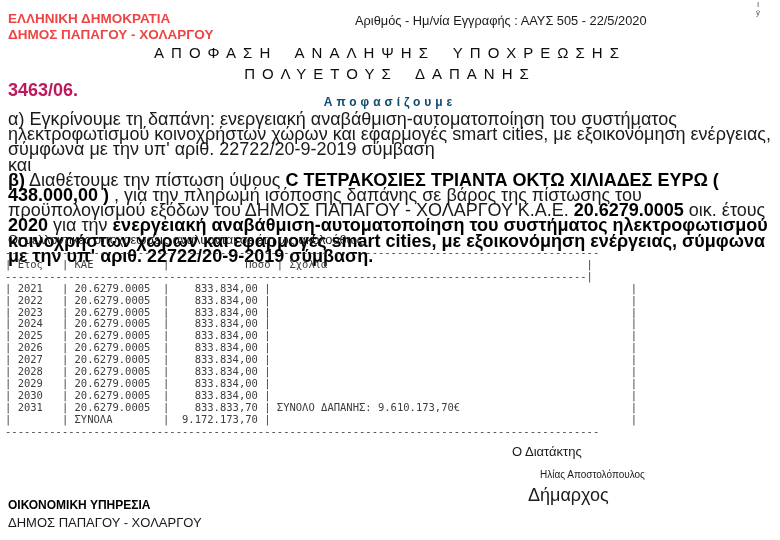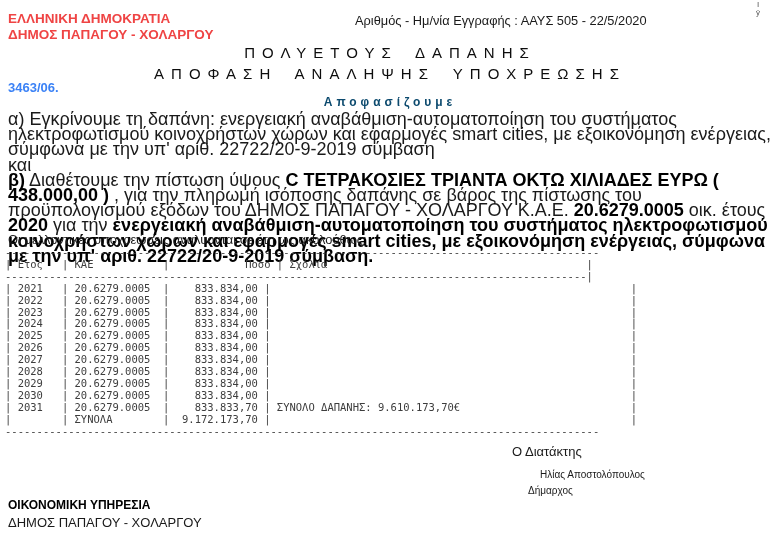--- a/index.html
+++ b/index.html
@@ -6,31 +6,31 @@
   .page{
     position:relative;width:780px;height:540px;background:#ffffff;
     font-family:"Liberation Sans", sans-serif;color:#111;overflow:hidden;
   }
   .abs{position:absolute;}
   .org-block{left:8px;top:11px;font-size:13.5px;font-weight:bold;line-height:16px;color:#ef4444;}
   .registry{left:355px;top:13px;font-size:12.8px;color:#1a1a1a;}
   .artifact{right:20px;top:1px;font-size:8px;line-height:8px;color:#555;text-align:center;}
   .doc-title{left:0;top:42px;width:100%;text-align:center;font-size:15px;line-height:21px;
     letter-spacing:7px;word-spacing:7px;color:#0d0d0d;}
-  .protocol{left:8px;top:80px;font-size:13px;font-weight:bold;color:#3b82f6;}
+  .protocol{left:8px;top:80px;font-size:18px;font-weight:bold;color:#be185d;}
   .decision-heading{left:0;top:95px;width:100%;text-align:center;font-size:12px;font-weight:bold;
     letter-spacing:4px;color:#0c4a6e;}
   .body-text{left:8px;top:112px;width:768px;font-size:18px;line-height:15.2px;color:#1a1a1a;}
   .body-text b,.body-text .seg-b{font-weight:bold;color:#000;}
   .table-intro{left:8px;top:232px;font-size:12.9px;color:#1a1a1a;}
   .ascii-table{left:5px;top:247px;margin:0;font-family:"DejaVu Sans Mono", monospace;
     font-size:10.5px;line-height:11.9px;color:#3d3d3d;white-space:pre;}
   .sig-title{left:512px;top:444px;font-size:13px;color:#1a1a1a;}
   .sig-name{left:540px;top:469px;font-size:10px;color:#1a1a1a;}
-  .sig-role{left:528px;top:485px;font-size:10px;color:#1a1a1a;}
+  .sig-role{left:528px;top:485px;font-size:18px;color:#1a1a1a;}
   .footer-block{left:8px;top:497px;font-size:13px;line-height:17px;color:#1a1a1a;}
   .footer-block .dept{font-weight:bold;font-size:12px;color:#000;}
 </style>
 </head>
 <body>
 
 <div class="page">
 
   <div class="abs org-block">
     <div>ΕΛΛΗΝΙΚΗ ΔΗΜΟΚΡΑΤΙΑ</div>
@@ -38,22 +38,22 @@
   </div>
 
   <div class="abs registry">Αριθμός - Ημ/νία Εγγραφής : ΑΑΥΣ 505 - 22/5/2020</div>
 
   <div class="abs artifact">
     <div>Ι</div>
     <div>ŷ</div>
   </div>
 
   <div class="abs doc-title">
+    <div>ΑΠΟΦΑΣΗ  ΑΝΑΛΗΨΗΣ  ΥΠΟΧΡΕΩΣΗΣ</div>
     <div>ΠΟΛΥΕΤΟΥΣ  ΔΑΠΑΝΗΣ</div>
-    <div>ΑΠΟΦΑΣΗ  ΑΝΑΛΗΨΗΣ  ΥΠΟΧΡΕΩΣΗΣ</div>
   </div>
 
   <div class="abs protocol">3463/06.</div>
 
   <div class="abs decision-heading">Αποφασίζουμε</div>
 
   <div class="abs body-text">
     <div>α) Εγκρίνουμε τη δαπάνη: ενεργειακή αναβάθμιση-αυτοματοποίηση του συστήματος ηλεκτροφωτισμού κοινοχρήστων χώρων και εφαρμογές smart cities, με εξοικονόμηση ενέργειας, σύμφωνα με την υπ' αριθ. 22722/20-9-2019 σύμβαση</div>
     <div>και</div>
     <div><span class="seg-b">β)</span><span> Διαθέτουμε την πίστωση ύψους  </span><span class="seg-b">C ΤΕΤΡΑΚΟΣΙΕΣ ΤΡΙΑΝΤΑ ΟΚΤΩ ΧΙΛΙΑΔΕΣ ΕΥΡΩ  ( 438.000,00 )</span><span> , για την πληρωμή ισόποσης δαπάνης σε βάρος της πίστωσης του προϋπολογισμού εξόδων του ΔΗΜΟΣ  ΠΑΠΑΓΟΥ -  ΧΟΛΑΡΓΟΥ  Κ.Α.Ε. </span><span class="seg-b">20.6279.0005</span><span> οικ. έτους </span><span class="seg-b">2020</span><span> για την  </span><span class="seg-b">ενεργειακή αναβάθμιση-αυτοματοποίηση του συστήματος ηλεκτροφωτισμού κοινοχρήστων χώρων και εφαρμογές smart cities, με εξοικονόμηση ενέργειας, σύμφωνα με την υπ' αριθ. 22722/20-9-2019 σύμβαση.</span></div>

